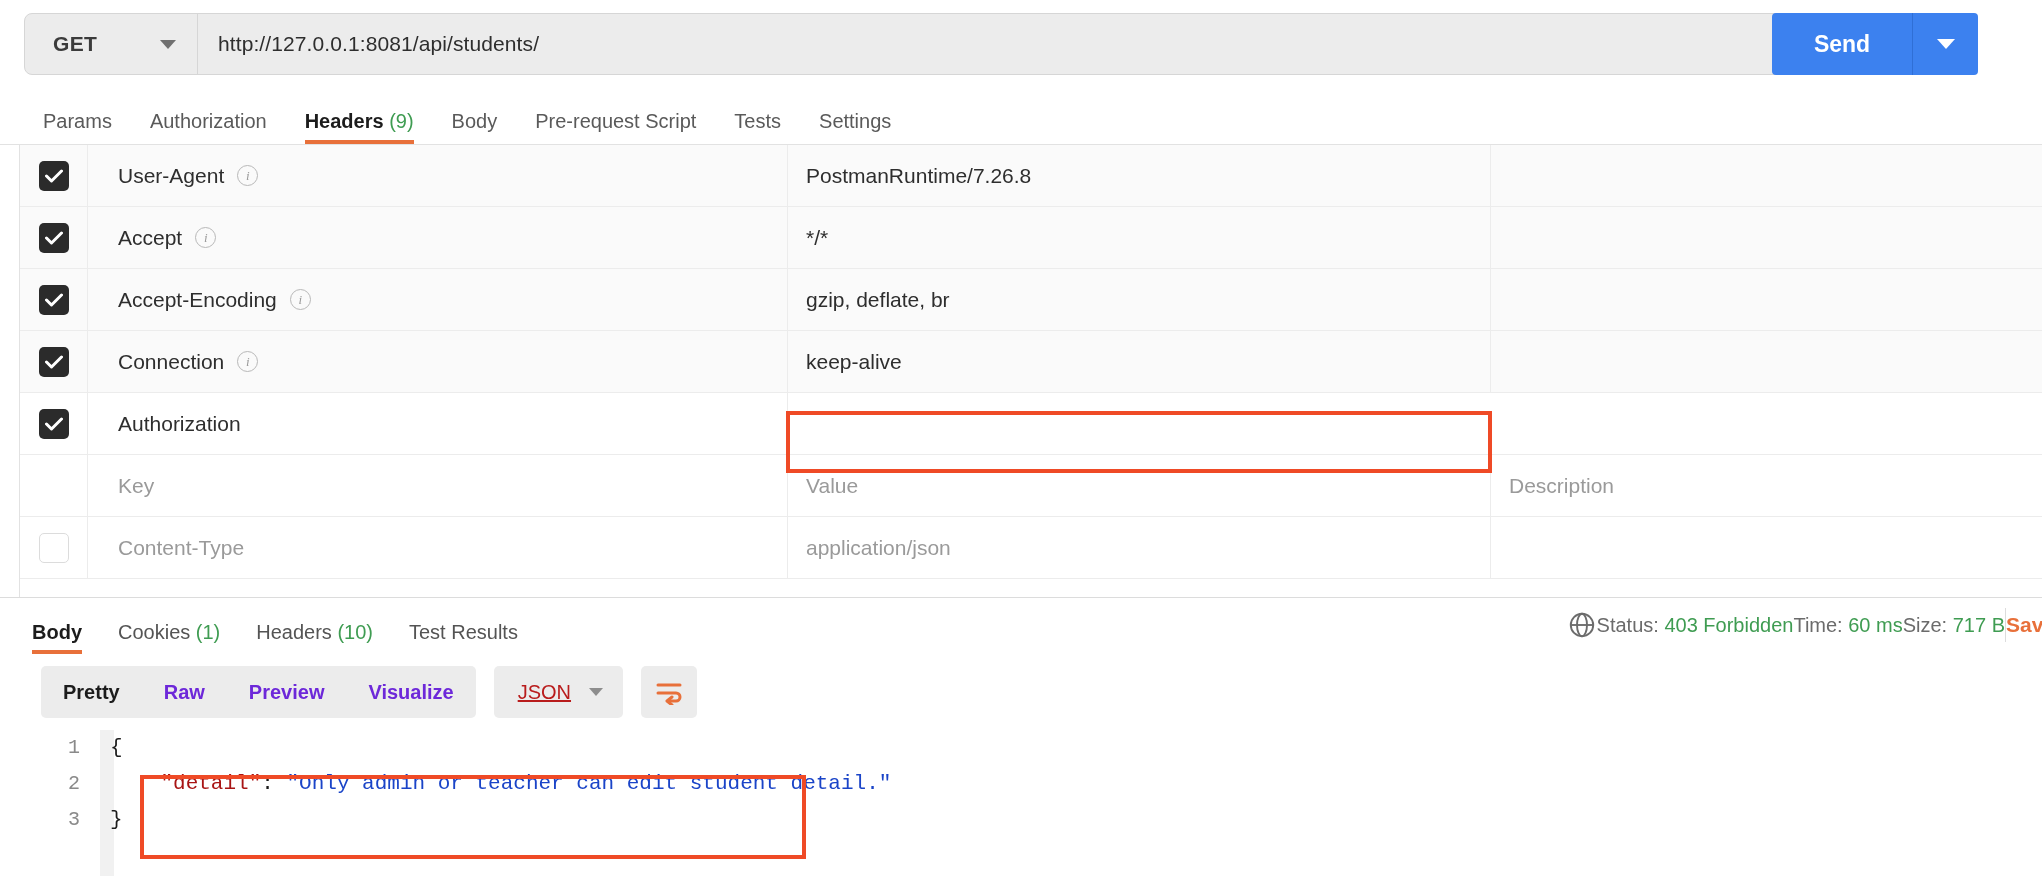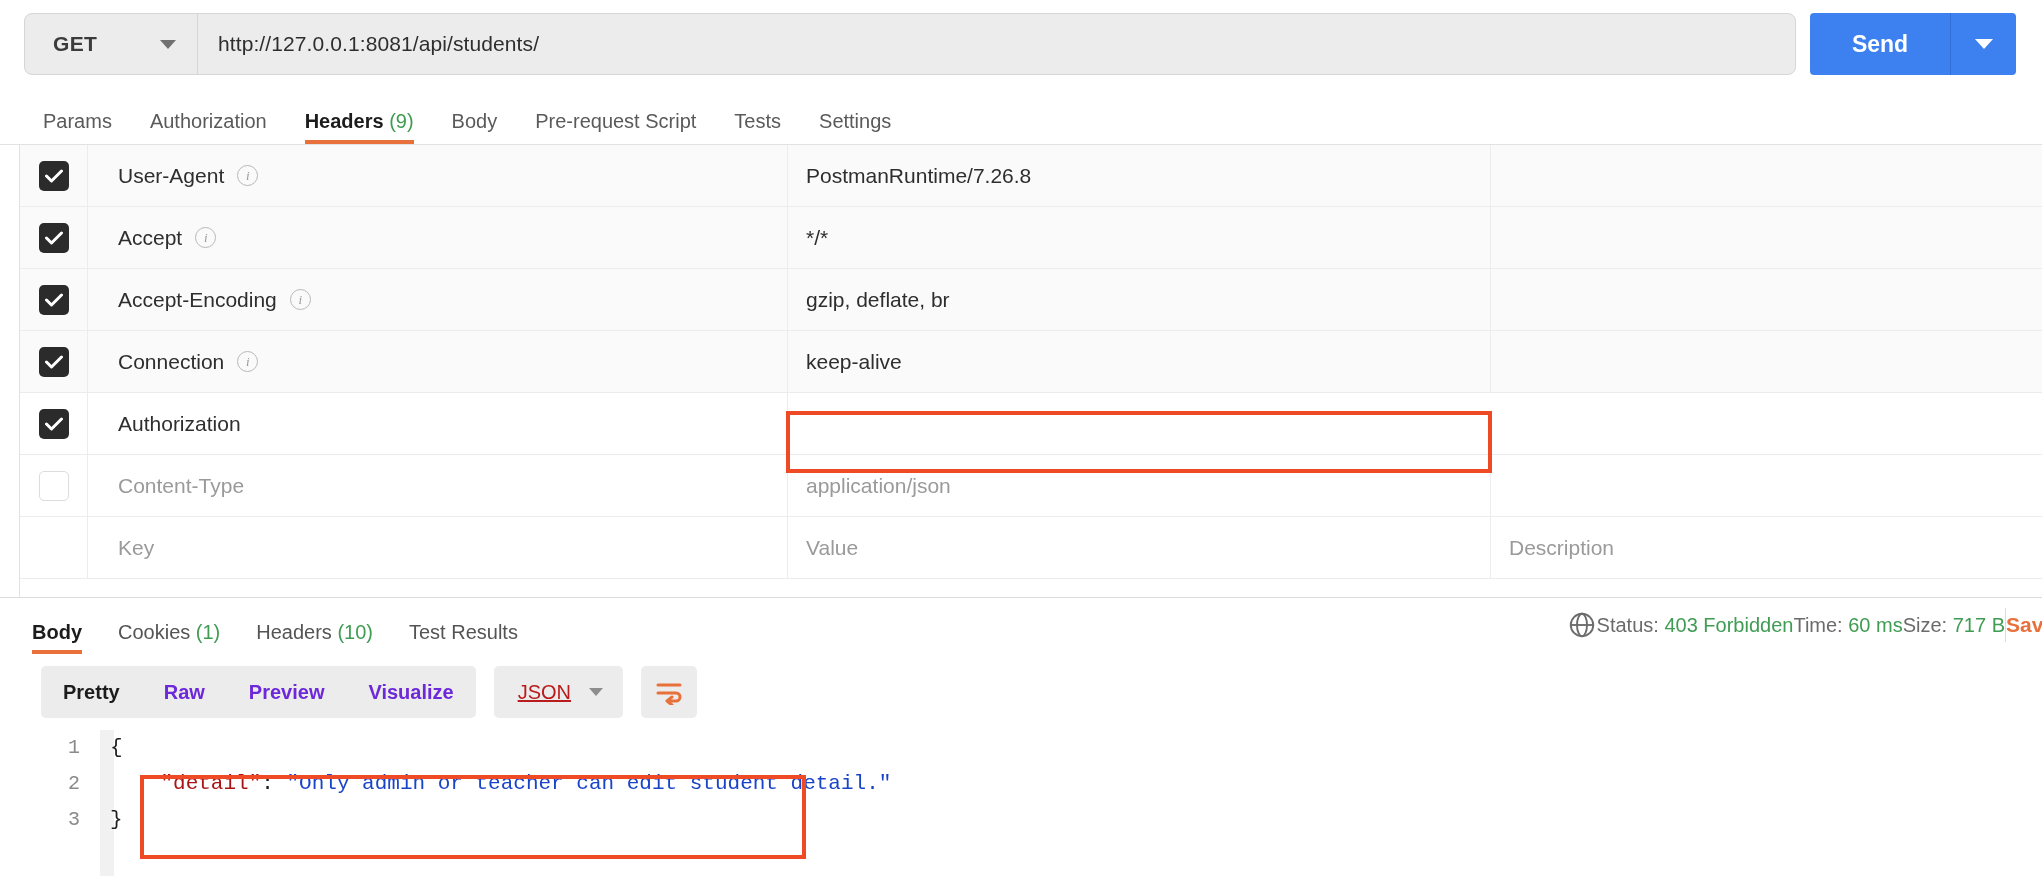--- a/index.html
+++ b/index.html
@@ -34,21 +34,21 @@
   .caret-dark {
     width: 0; height: 0;
     border-left: 8px solid transparent;
     border-right: 8px solid transparent;
     border-top: 9px solid #707070;
   }
   .url-input-wrap { flex: 1; display: flex; align-items: center; padding-left: 20px; }
   .url-text { font-size: 21px; color: #2e2e2e; letter-spacing: .1px; }
 
   .send-group {
-    position: absolute; left: 1810px; top: 13px;
+    position: absolute; left: 1772px; top: 13px;
     height: 62px; display: flex; border-radius: 4px; overflow: hidden;
   }
   .send-btn {
     width: 140px; background: #3c81ef;
     display: flex; align-items: center; justify-content: center;
     cursor: pointer;
   }
   .send-btn-label { color: #fff; font-size: 23px; font-weight: 700; }
   .send-caret-btn {
     width: 66px; background: #3c81ef;
@@ -374,43 +374,43 @@
           </div>
         </div>
         <div class="cell-key">
           <span>Authorization</span>
         </div>
         <div class="cell-desc">
           <span class="muted"></span>
         </div>
       </div>
       <div class="hrow plain">
+        <div class="cell-check"></div>
+        <div class="cell-key">
+          <span class="muted">Key</span>
+        </div>
+        <div class="cell-val">
+          <span class="muted">Value</span>
+        </div>
+        <div class="cell-desc">
+          <span class="muted">Description</span>
+        </div>
+      </div>
+      <div class="hrow plain">
         <div class="cell-check">
           <div class="cb empty"></div>
         </div>
         <div class="cell-key">
           <span class="muted">Content-Type</span>
         </div>
         <div class="cell-val">
           <span class="muted">application/json</span>
         </div>
         <div class="cell-desc">
           <span class="muted"></span>
-        </div>
-      </div>
-      <div class="hrow plain">
-        <div class="cell-check"></div>
-        <div class="cell-key">
-          <span class="muted">Key</span>
-        </div>
-        <div class="cell-val">
-          <span class="muted">Value</span>
-        </div>
-        <div class="cell-desc">
-          <span class="muted">Description</span>
         </div>
       </div>
     </div>
 </div>
 <div class="anno-auth"></div>
 
 <div class="resp-pane">
 
   <div class="resp-tabs" id="resp-tabs">
       <div class="resp-tab active"><span>Body</span></div>

